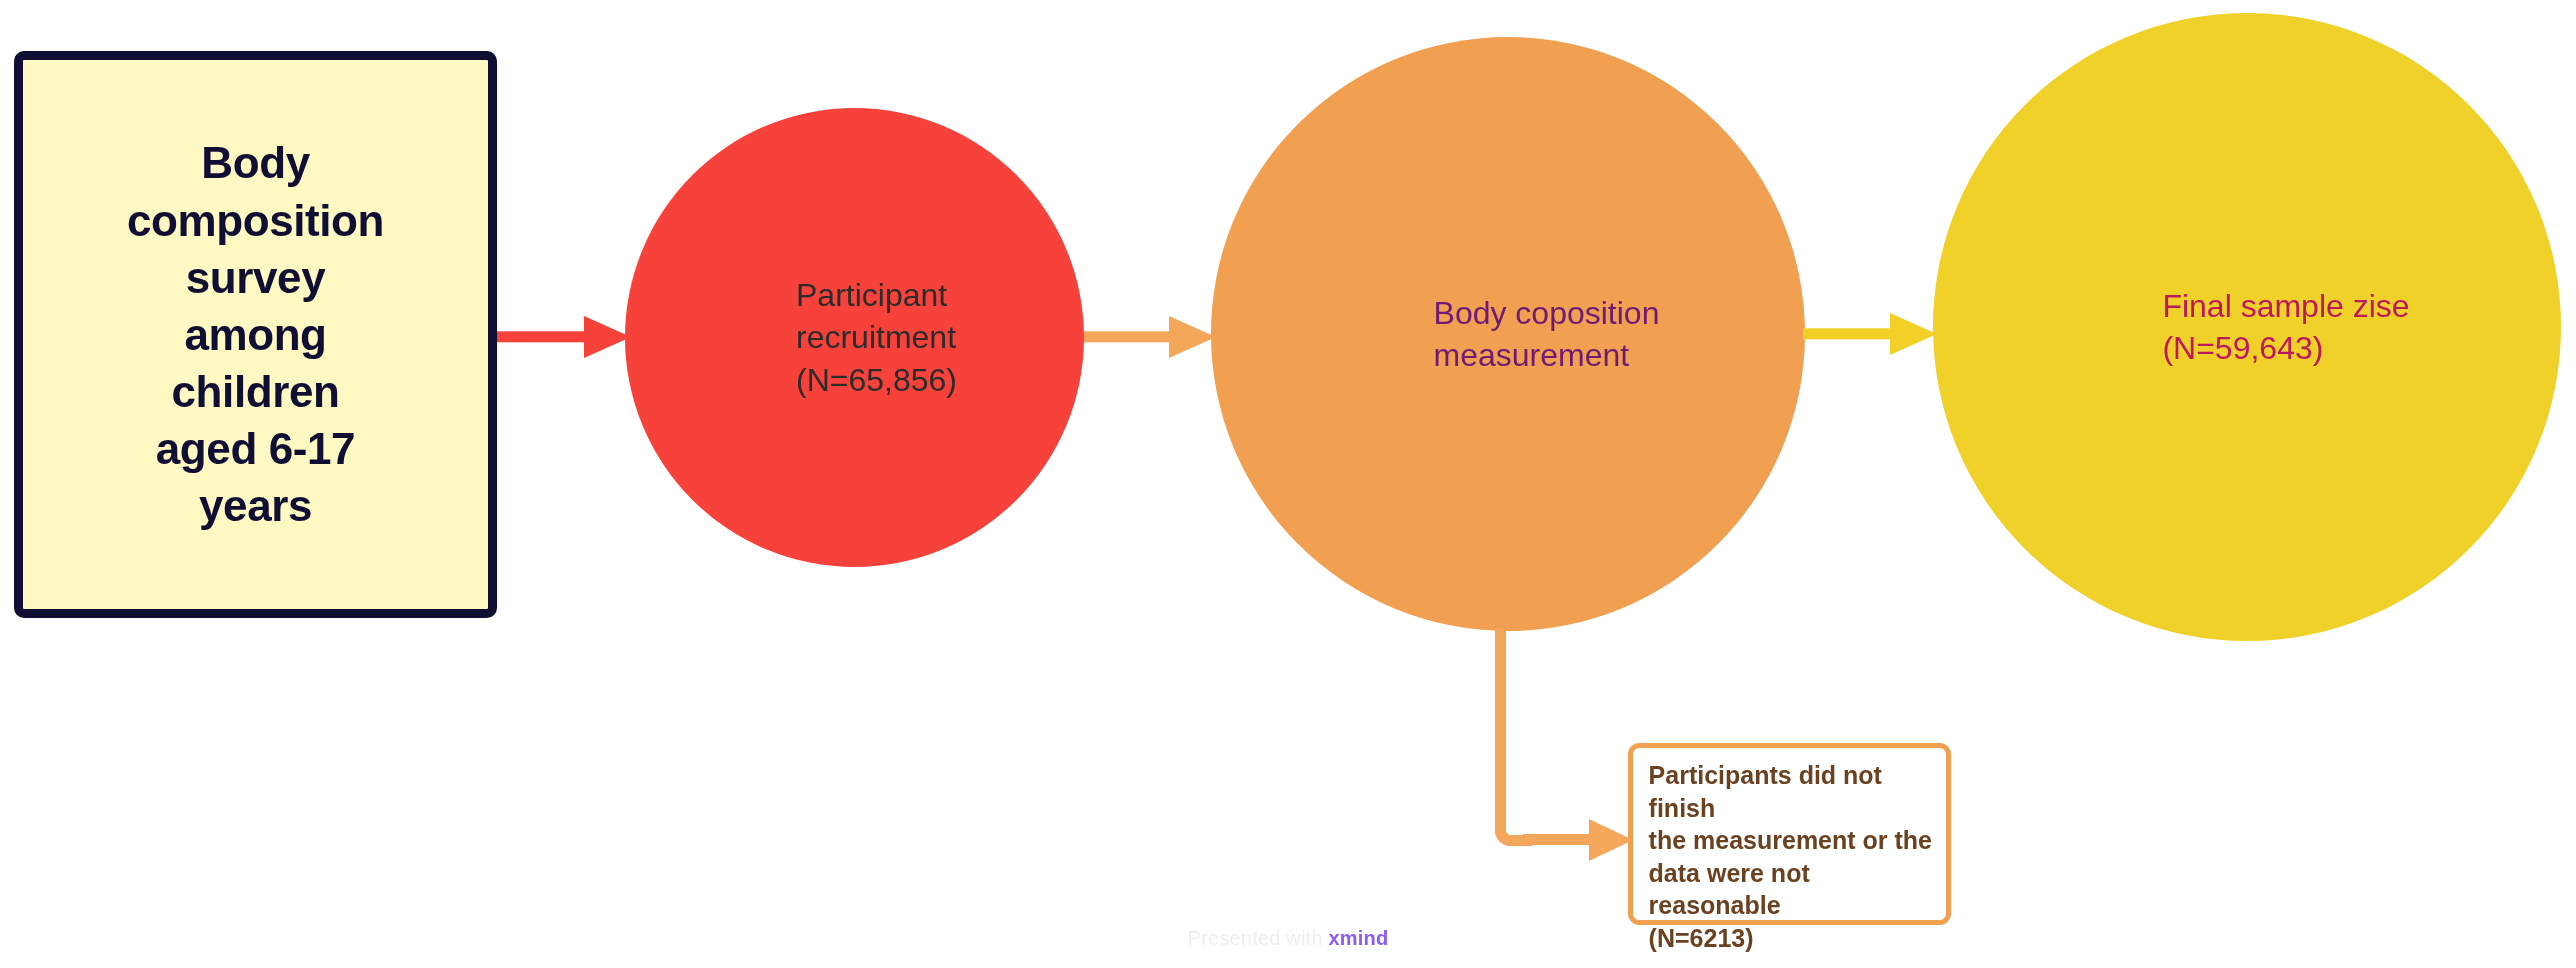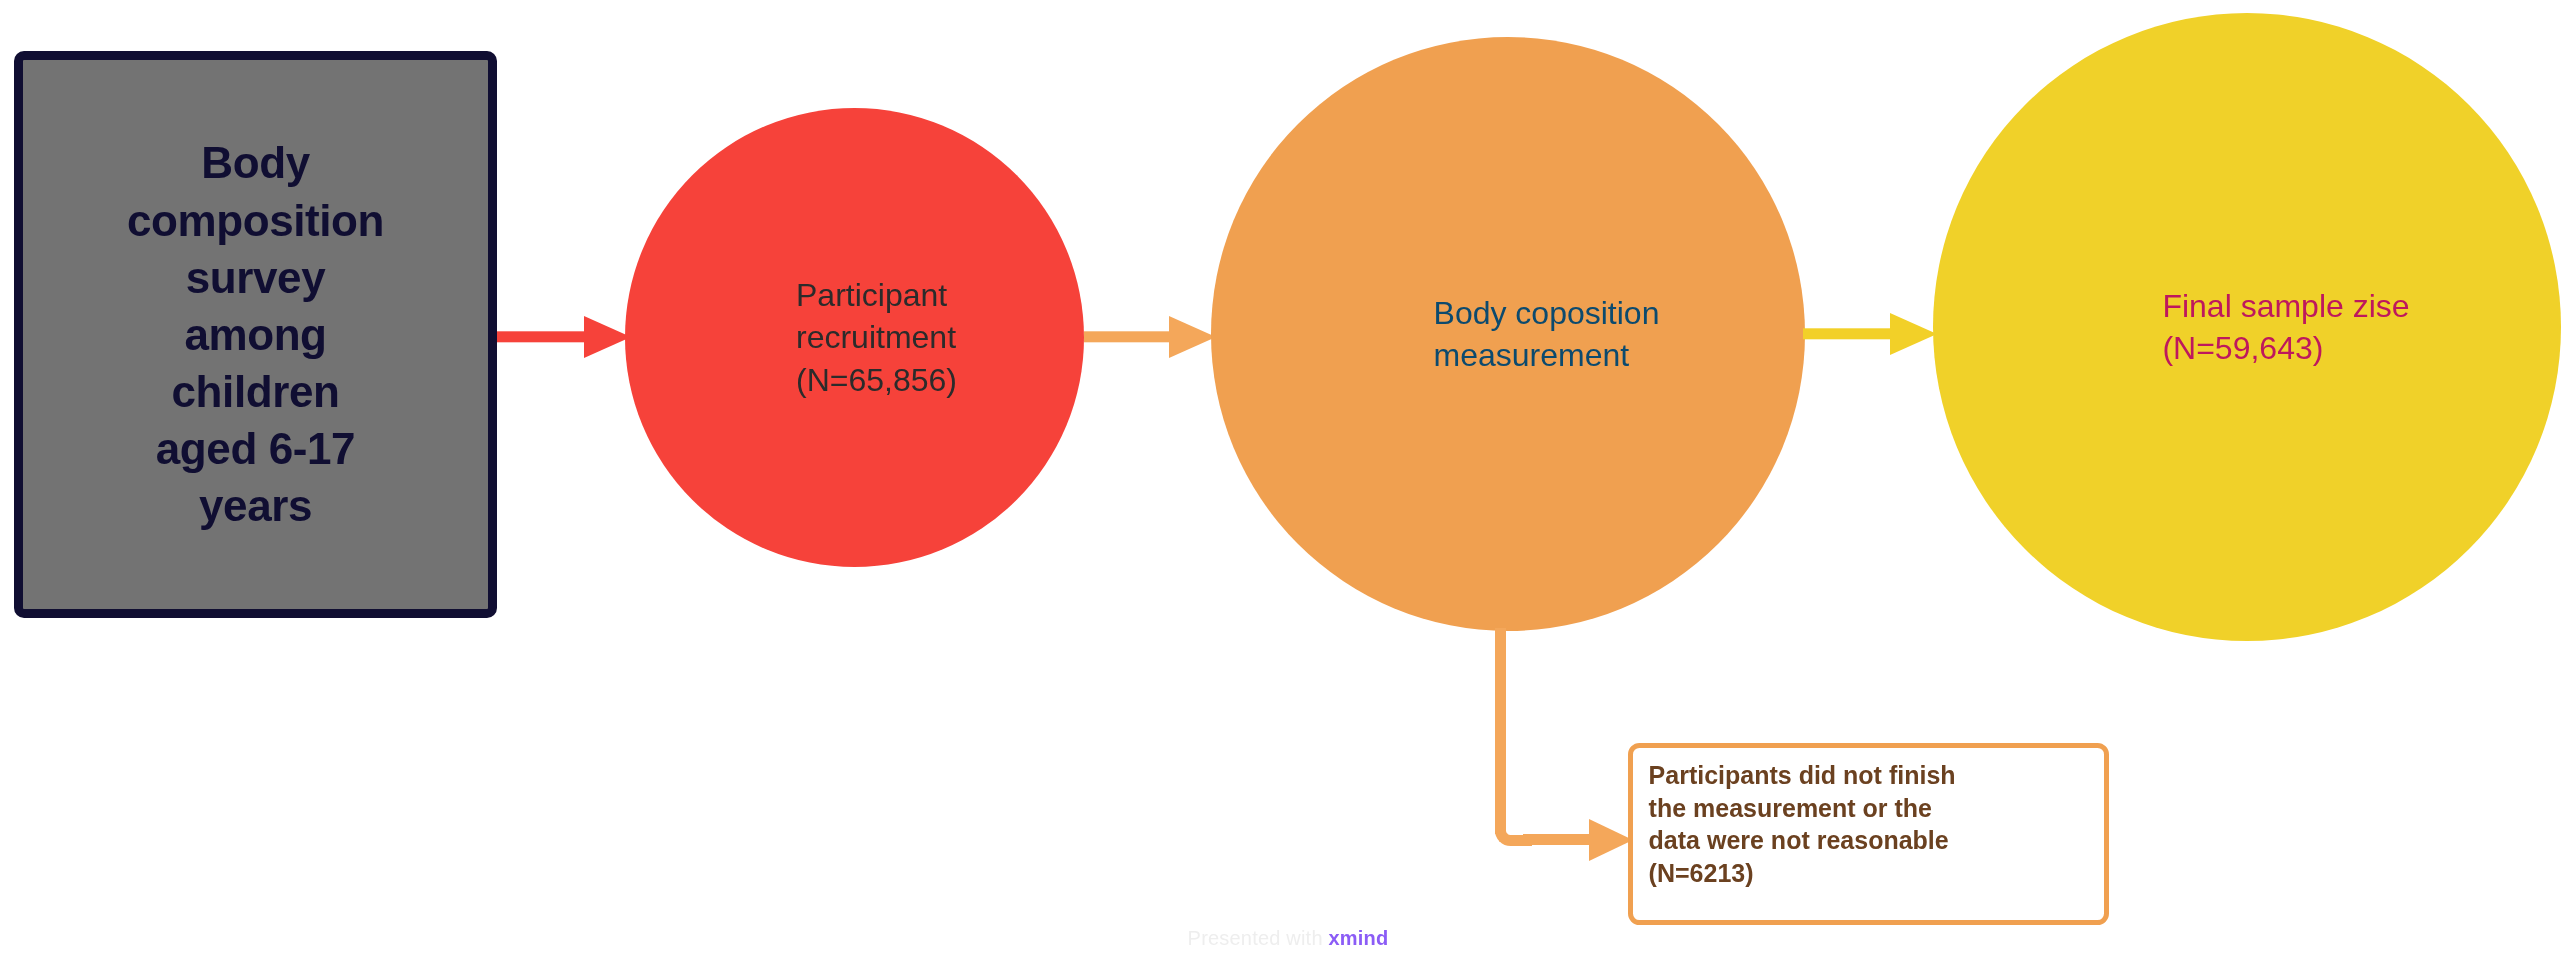--- a/index.html
+++ b/index.html
@@ -21,21 +21,21 @@
   
   .root-box {
     position: absolute;
     left: 14px;
     top: 51px;
     width: 483px;
     height: 567px;
     box-sizing: border-box;
     border: 9.2px solid #100e32;
     border-radius: 10px;
-    background: #737373;
+    background: #fef9c3;
     display: flex;
     align-items: center;
     justify-content: center;
     padding: 0 18.5px;
   }
   .root-box-label {
     color: #100e32;
     font-weight: bold;
     font-size: 44px;
     line-height: 1.30;
@@ -74,21 +74,21 @@
 
   .circle-orange {
     left: 1211px;
     top: 37px;
     width: 594px;
     height: 594px;
     background: #f0a050;
     padding-left: 114px;
     padding-right: 57px;
   }
-  .circle-orange .circle-label { color: #0c4a6e; margin-left: 20px; }
+  .circle-orange .circle-label { color: #701a75; margin-left: 20px; }
 
   .circle-yellow {
     left: 1933px;
     top: 12.8px;
     width: 628px;
     height: 628px;
     background: #f0d129;
     padding-left: 135px;
     padding-right: 57px;
   }
@@ -174,21 +174,21 @@
     border-bottom: 21px solid transparent;
     border-left: 44px solid #f4a75a;
     transform: translateY(-50%);
   }
 
   
   .exclusion-box {
     position: absolute;
     left: 1628px;
     top: 743px;
-    width: 481px;
+    width: 323px;
     height: 182px;
     box-sizing: border-box;
     border: 5px solid #f0a050;
     border-radius: 11.4px;
     background: #ffffff;
     padding: 11.4px 14px 10px 15.6px;
   }
   .exclusion-text {
     color: #6b4120;
     font-weight: bold;

